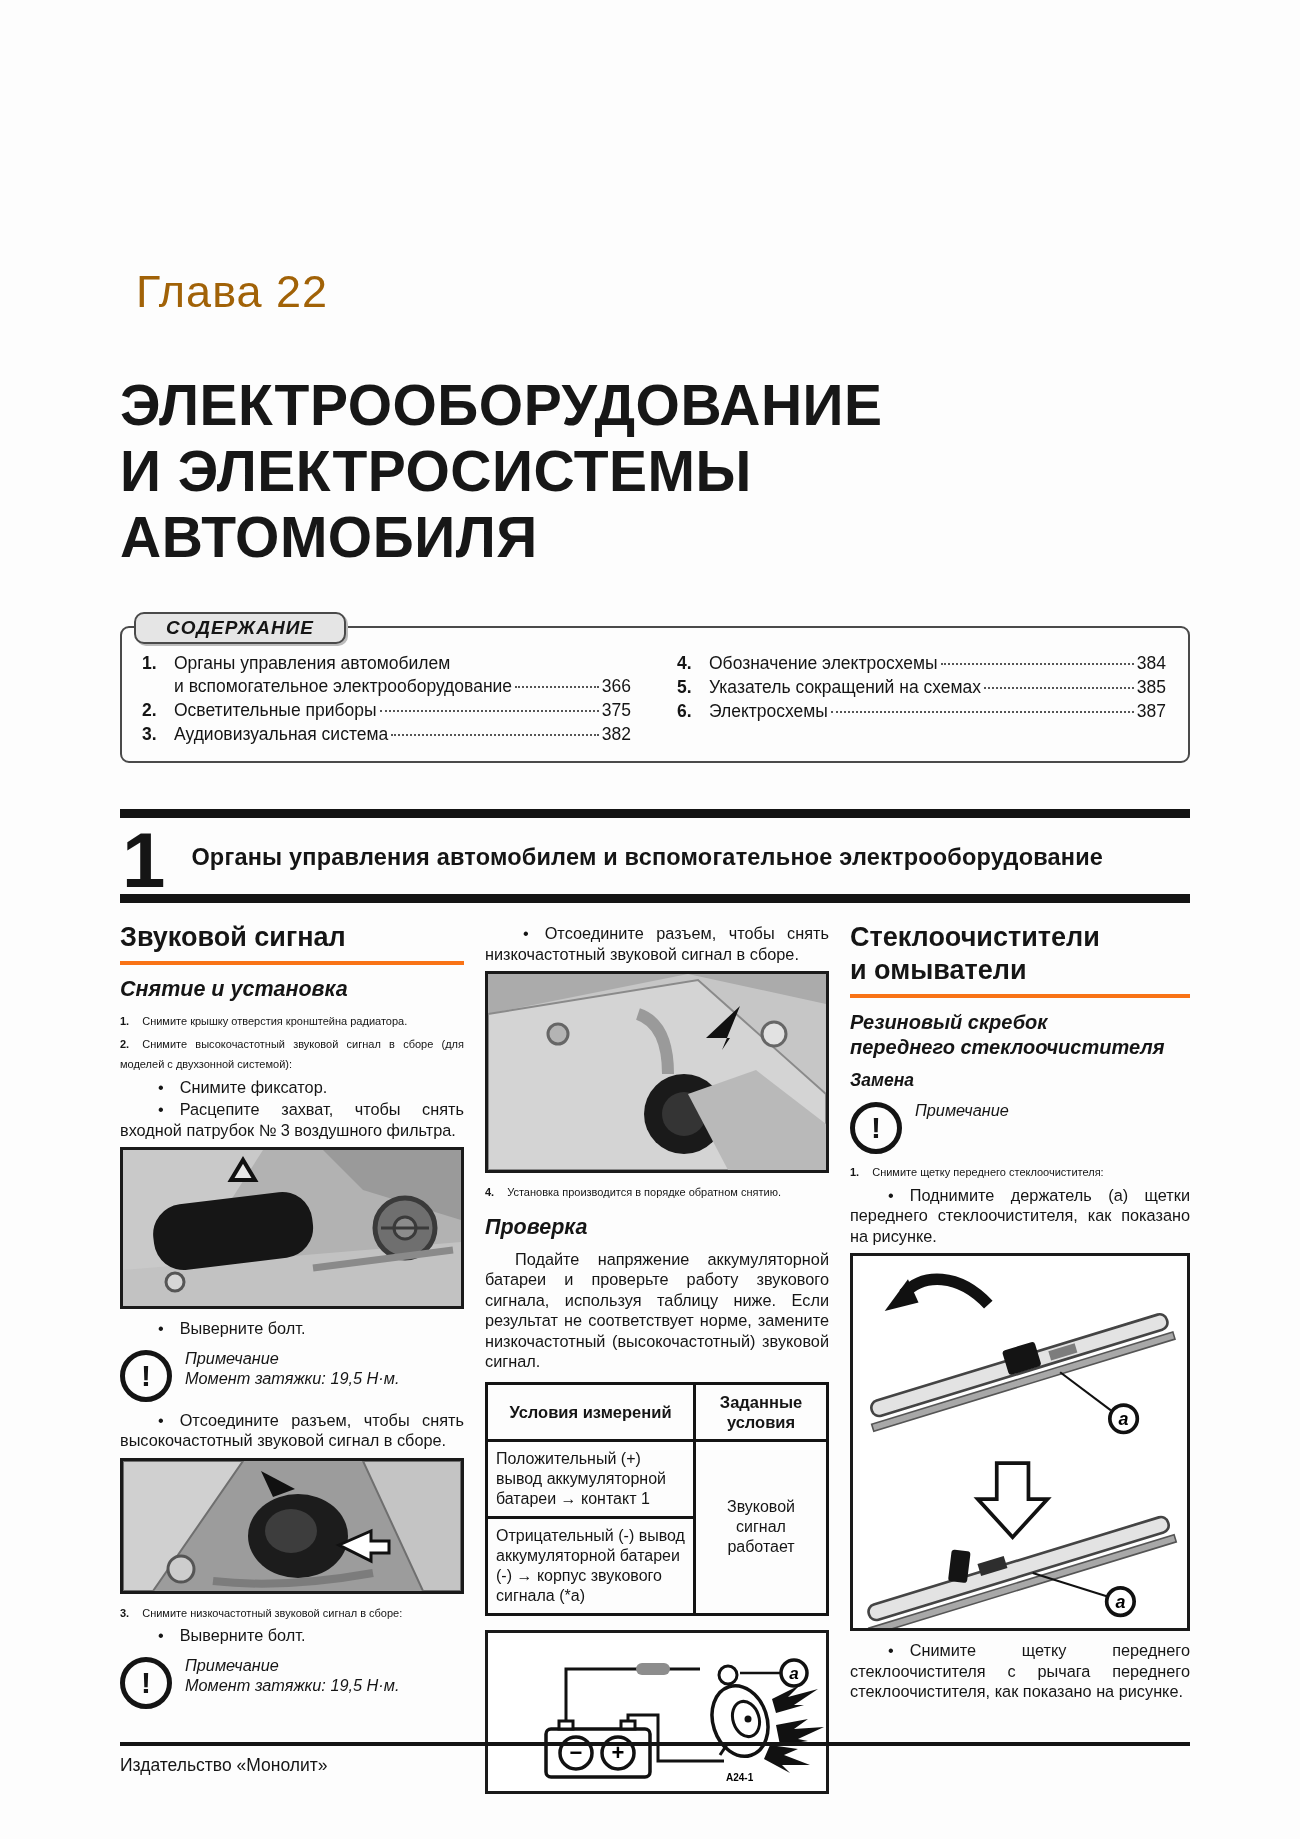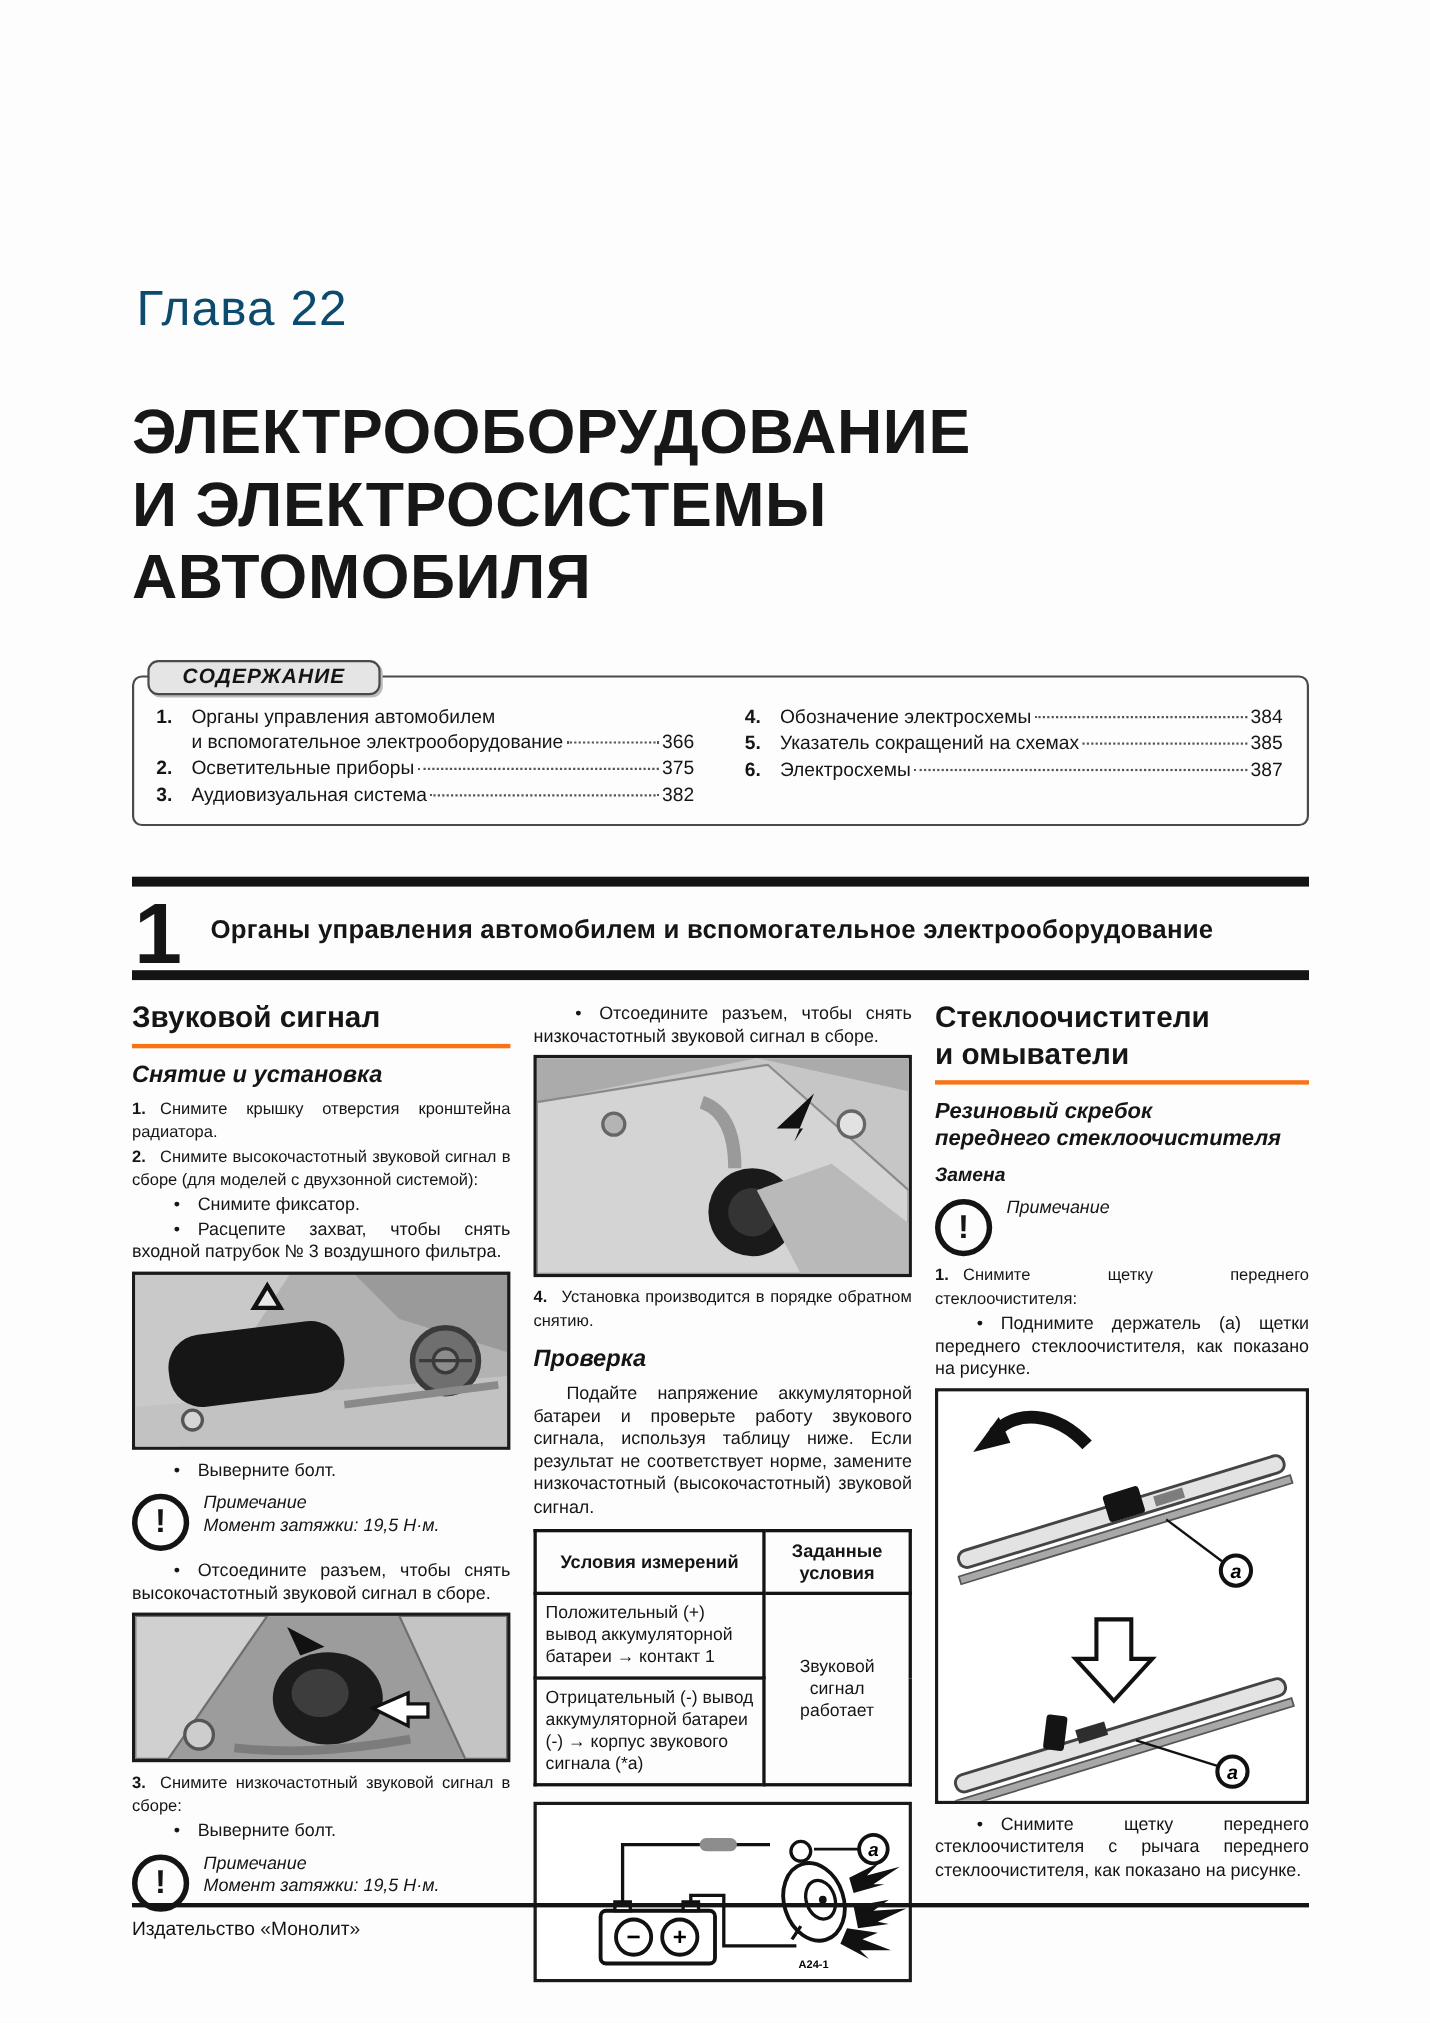--- a/index.html
+++ b/index.html
@@ -3,21 +3,21 @@
 <meta charset="utf-8">
 <style>
   html,body{margin:0;padding:0;background:#e9e9e9;}
   body{width:1300px;height:1839px;position:relative;overflow:hidden;
        font-family:"Liberation Sans",sans-serif;color:#151515;}
   .sheet{position:absolute;inset:0;background:#fdfdfd;}
   .page{position:relative;width:1300px;height:1839px;box-sizing:border-box;
         padding:0 110px 0 120px;}
 
   
-  .chapter{margin:4px;padding-top:250px;font-size:45px;font-weight:400;letter-spacing:1px;color:#0c4a6e;}
+  .chapter{margin:16px;padding-top:250px;font-size:45px;font-weight:400;letter-spacing:1px;color:#a16207;}
   .big-title{margin:54px 0 0 0;font-size:57px;line-height:66px;font-weight:900;
              letter-spacing:.5px;color:#171717;}
 
   
   .toc{position:relative;margin-top:56px;border:2px solid #4a4a4a;border-radius:9px;
        padding:24px 22px 14px 20px;background:#fdfdfd;}
   .toc-tab{position:absolute;top:-16px;left:12px;background:#e5e5e5;border:2px solid #4a4a4a;
            border-radius:10px;padding:3px 30px;font-size:19px;font-weight:bold;font-style:italic;
            letter-spacing:1px;box-shadow:2px 2px 0 #bcbcbc;}
   .toc-cols{display:flex;gap:46px;}
@@ -41,21 +41,21 @@
   .col{min-width:0;}
   .col-l{flex:0 0 344px;}
   .col-m{flex:0 0 344px;}
   .col-r{flex:1;}
 
   .h-col{font-size:27px;font-weight:bold;margin:4px 0 12px 0;border-bottom:4px solid #f97316;
          padding-bottom:7px;line-height:33px;}
   .h-sub{font-size:21.5px;font-weight:bold;font-style:italic;margin:12px 0 9px 0;line-height:25px;}
   .h-sub2{font-size:17.5px;font-weight:bold;font-style:italic;margin:10px 0 8px 0;}
 
-  p.step{margin:0 0 2px 0;font-size:15px;line-height:20.5px;text-align:justify;}
+  p.step{margin:0 0 2px 0;font-size:11px;line-height:20.5px;text-align:justify;}
   .stepnum{font-weight:bold;margin-right:13px;}
   p.bullet{margin:0 0 2px 0;font-size:16.3px;line-height:20.5px;text-align:justify;text-indent:38px;}
   .dot{margin-right:16px;}
   p.plain{margin:0 0 2px 0;font-size:16.3px;line-height:20.5px;text-align:justify;text-indent:30px;}
 
   .note{display:flex;gap:13px;margin:9px 0 8px 0;align-items:flex-start;}
   .note-ic{flex:0 0 auto;width:42px;height:42px;border:5px solid #141414;border-radius:50%;
            display:flex;align-items:center;justify-content:center;font-weight:900;font-size:30px;
            margin-top:2px;}
   .note-tx{font-style:italic;font-size:16.3px;line-height:20.5px;text-align:justify;}

